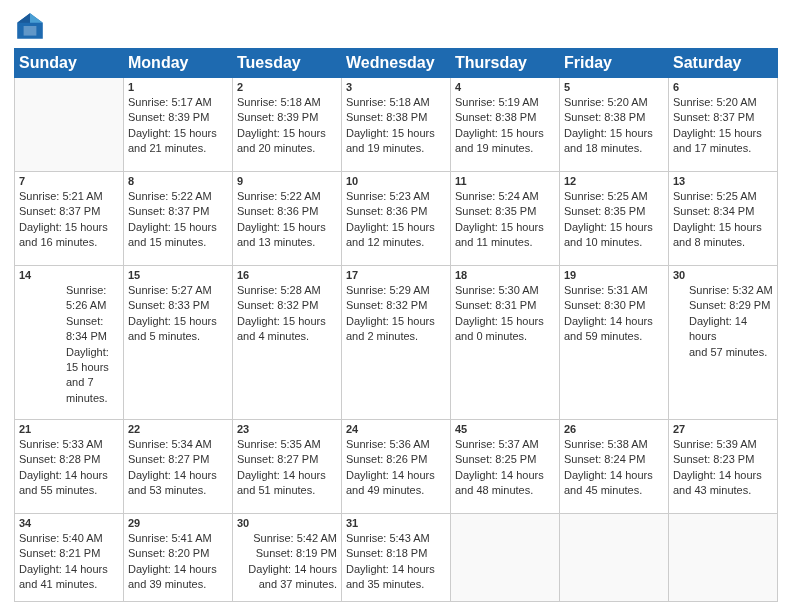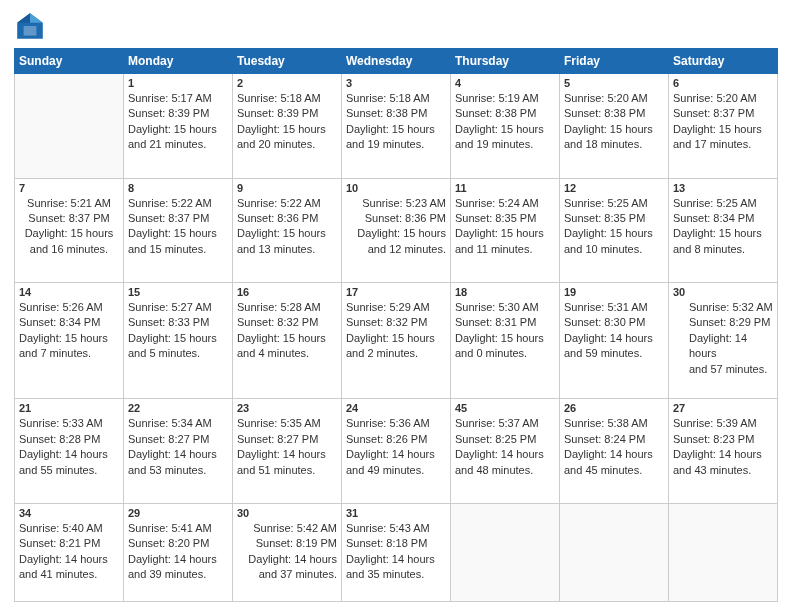--- a/index.html
+++ b/index.html
@@ -55,21 +55,21 @@
     .calendar {
       flex: 1;
       border: 1px solid #ccc;
       border-collapse: collapse;
       width: 100%;
       table-layout: fixed;
     }
     .calendar th {
       background: #1e6ab0;
       color: #fff;
-      font-size: 12px;
+      font-size: 16px;
       font-weight: bold;
       padding: 5px 4px;
       text-align: left;
       border: 1px solid #1e6ab0;
     }
     .calendar td {
       border: 1px solid #ccc;
       vertical-align: top;
       padding: 3px 4px;
       font-size: 9.5px;
@@ -171,42 +171,42 @@
             <span class="day-num">6</span>
             <div class="cell-text" style="white-space: pre-line;">Sunrise: 5:20 AM
 Sunset: 8:37 PM
 Daylight: 15 hours
 and 17 minutes.</div>
           </td>
         </tr>
         <tr>
           <td>
             <span class="day-num">7</span>
-            <div class="cell-text" style="white-space: pre-line; text-align: center;">Sunrise: 5:21 AM
+            <div class="cell-text" style="white-space: pre-line;">Sunrise: 5:21 AM
 Sunset: 8:37 PM
 Daylight: 15 hours
 and 16 minutes.</div>
           </td>
           <td>
             <span class="day-num">8</span>
             <div class="cell-text" style="white-space: pre-line;">Sunrise: 5:22 AM
 Sunset: 8:37 PM
 Daylight: 15 hours
 and 15 minutes.</div>
           </td>
           <td>
             <span class="day-num">9</span>
             <div class="cell-text" style="white-space: pre-line;">Sunrise: 5:22 AM
 Sunset: 8:36 PM
 Daylight: 15 hours
 and 13 minutes.</div>
           </td>
           <td>
             <span class="day-num">10</span>
-            <div class="cell-text" style="white-space: pre-line; text-align: right;">Sunrise: 5:23 AM
+            <div class="cell-text" style="white-space: pre-line;">Sunrise: 5:23 AM
 Sunset: 8:36 PM
 Daylight: 15 hours
 and 12 minutes.</div>
           </td>
           <td>
             <span class="day-num">11</span>
             <div class="cell-text" style="white-space: pre-line;">Sunrise: 5:24 AM
 Sunset: 8:35 PM
 Daylight: 15 hours
 and 11 minutes.</div>
@@ -222,21 +222,21 @@
             <span class="day-num">13</span>
             <div class="cell-text" style="white-space: pre-line;">Sunrise: 5:25 AM
 Sunset: 8:34 PM
 Daylight: 15 hours
 and 8 minutes.</div>
           </td>
         </tr>
         <tr>
           <td>
             <span class="day-num">14</span>
-            <div class="cell-text" style="white-space: pre-line;">Sunrise: 5:26 AM
+            <div class="cell-text" style="white-space: pre-line; margin-left: 47px;">Sunrise: 5:26 AM
 Sunset: 8:34 PM
 Daylight: 15 hours
 and 7 minutes.</div>
           </td>
           <td>
             <span class="day-num">15</span>
             <div class="cell-text" style="white-space: pre-line;">Sunrise: 5:27 AM
 Sunset: 8:33 PM
 Daylight: 15 hours
 and 5 minutes.</div>

